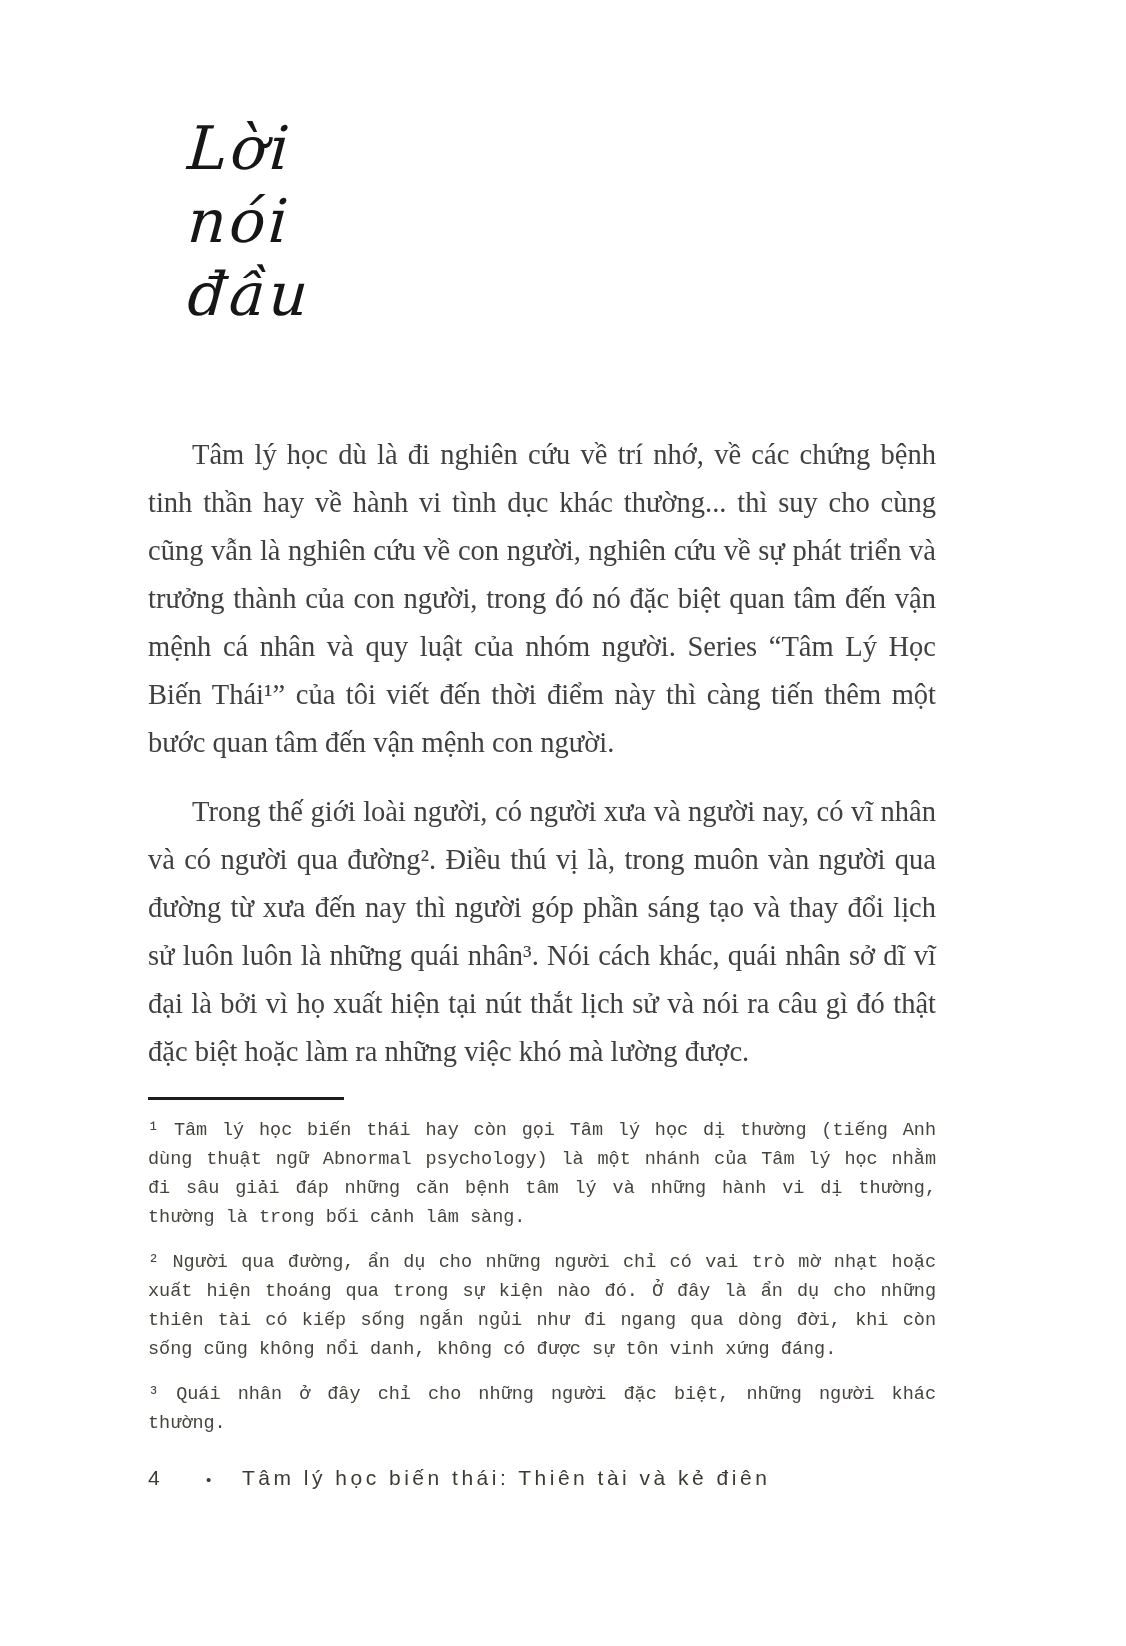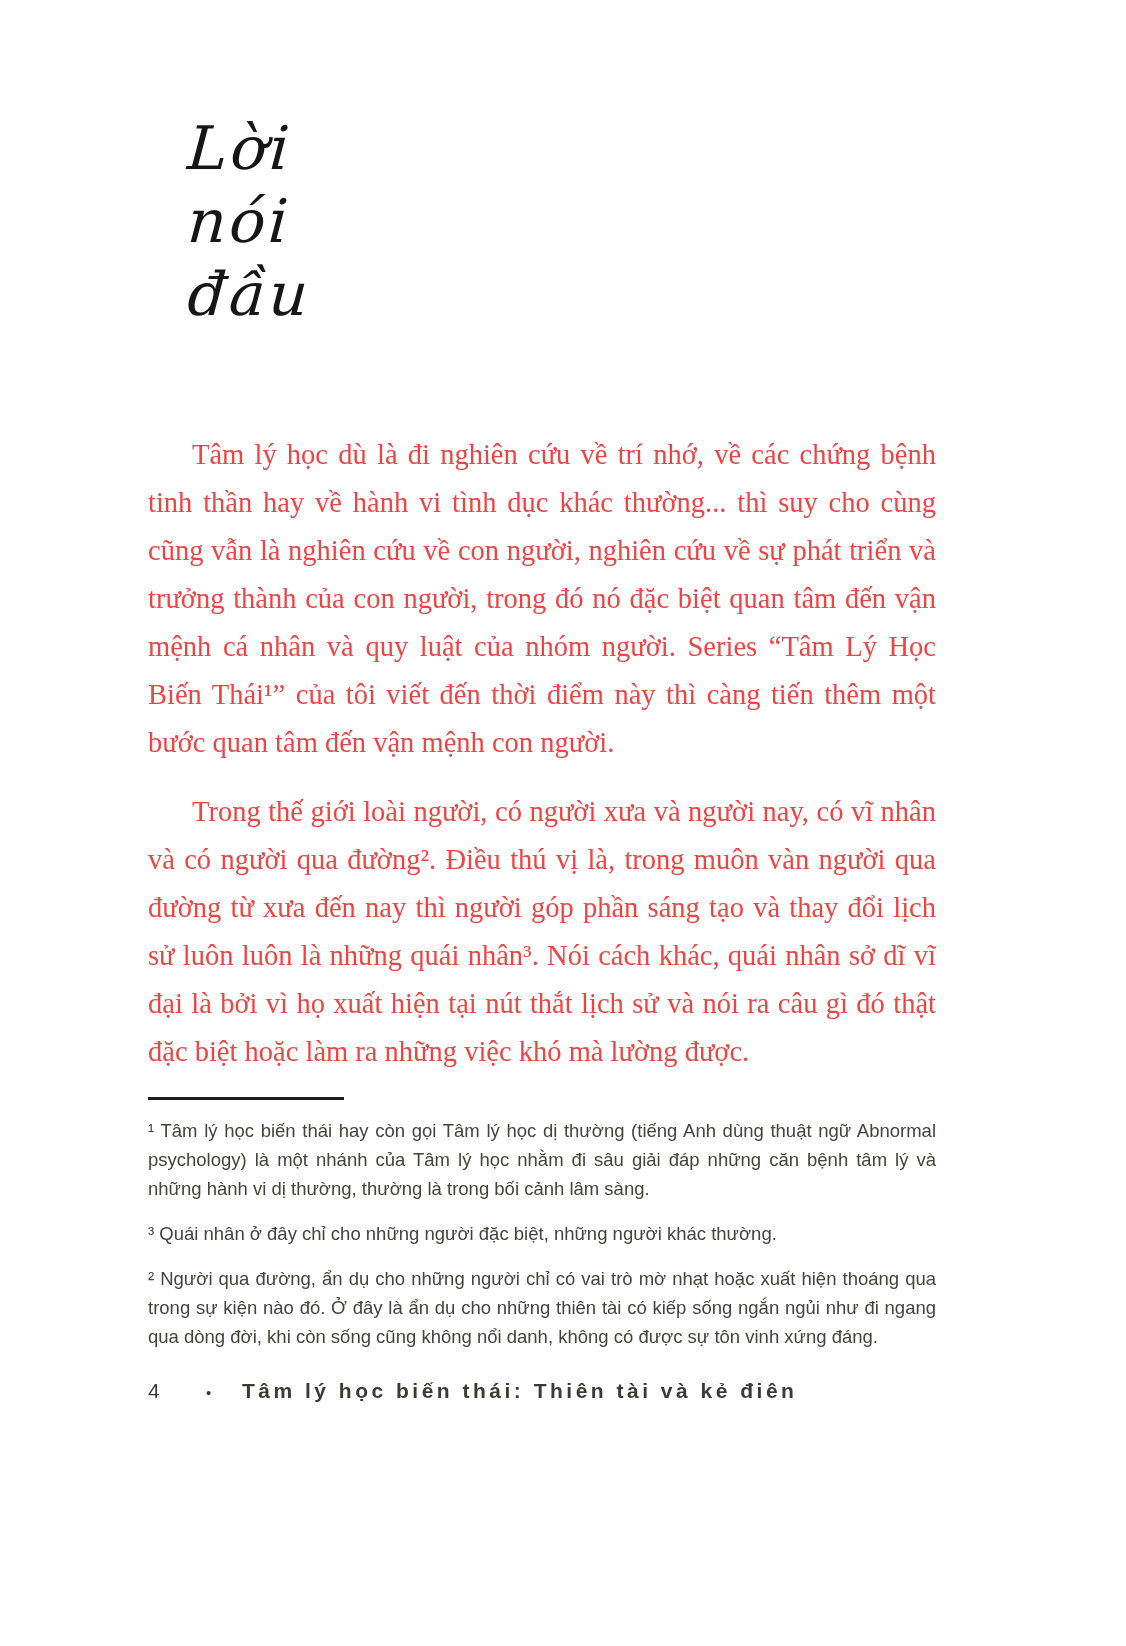--- a/index.html
+++ b/index.html
@@ -22,21 +22,21 @@
   }
   .script-title .line {
     line-height: 73px;
     letter-spacing: 3px;
     transform: skewX(-4deg);
   }
   .body-text {
     margin-top: 100px;
     font-size: 28.5px;
     line-height: 48px;
-    color: #ef4444;
+    color: #404040;
     text-align: justify;
     font-family: Liberation Serif, serif;
   }
   .body-text p {
     text-indent: 44px;
     margin: 0 0 21px 0;
   }
   .footnote-rule {
     width: 196px;
     height: 3px;
@@ -44,33 +44,33 @@
     margin: 4px 0 12px 0;
     border: none;
   }
   .footnotes {
     font-family: "Liberation Sans", sans-serif;
     font-size: 18.5px;
     line-height: 29px;
     color: #45433b;
     text-align: justify;
   }
-  .footnotes p { margin: 16px 0 7px 0; }
+  .footnotes p { margin: 16px 0 7px 0; font-family: Liberation Mono, monospace; }
   .page-footer {
     margin-top: 28px;
     display: flex;
     align-items: baseline;
     font-family: "Liberation Sans", sans-serif;
     font-size: 21px;
     letter-spacing: 3.5px;
     color: #3c3a33;
   }
   .page-footer .num { width: 58px; letter-spacing: 0; }
   .page-footer .bullet { width: 36px; font-size: 15px; letter-spacing: 0; }
-  .page-footer .book-title { flex: 1; font-weight: bold; }
+  .page-footer .book-title { flex: 1; }
 </style>
 </head>
 <body>
 
 <div class="page">
 
   <div class="script-title">
     <div class="line">Lời</div>
     <div class="line">nói</div>
     <div class="line">đầu</div>
@@ -78,22 +78,22 @@
 
   <div class="body-text">
     <p>Tâm lý học dù là đi nghiên cứu về trí nhớ, về các chứng bệnh tinh thần hay về hành vi tình dục khác thường... thì suy cho cùng cũng vẫn là nghiên cứu về con người, nghiên cứu về sự phát triển và trưởng thành của con người, trong đó nó đặc biệt quan tâm đến vận mệnh cá nhân và quy luật của nhóm người. Series “Tâm Lý Học Biến Thái¹” của tôi viết đến thời điểm này thì càng tiến thêm một bước quan tâm đến vận mệnh con người.</p>
     <p>Trong thế giới loài người, có người xưa và người nay, có vĩ nhân và có người qua đường². Điều thú vị là, trong muôn vàn người qua đường từ xưa đến nay thì người góp phần sáng tạo và thay đổi lịch sử luôn luôn là những quái nhân³. Nói cách khác, quái nhân sở dĩ vĩ đại là bởi vì họ xuất hiện tại nút thắt lịch sử và nói ra câu gì đó thật đặc biệt hoặc làm ra những việc khó mà lường được.</p>
   </div>
 
   <hr class="footnote-rule">
 
   <div class="footnotes">
     <p>¹ Tâm lý học biến thái hay còn gọi Tâm lý học dị thường (tiếng Anh dùng thuật ngữ Abnormal psychology) là một nhánh của Tâm lý học nhằm đi sâu giải đáp những căn bệnh tâm lý và những hành vi dị thường, thường là trong bối cảnh lâm sàng.</p>
+    <p>² Người qua đường, ẩn dụ cho những người chỉ có vai trò mờ nhạt hoặc xuất hiện thoáng qua trong sự kiện nào đó. Ở đây là ẩn dụ cho những thiên tài có kiếp sống ngắn ngủi như đi ngang qua dòng đời, khi còn sống cũng không nổi danh, không có được sự tôn vinh xứng đáng.</p>
     <p>³ Quái nhân ở đây chỉ cho những người đặc biệt, những người khác thường.</p>
-    <p>² Người qua đường, ẩn dụ cho những người chỉ có vai trò mờ nhạt hoặc xuất hiện thoáng qua trong sự kiện nào đó. Ở đây là ẩn dụ cho những thiên tài có kiếp sống ngắn ngủi như đi ngang qua dòng đời, khi còn sống cũng không nổi danh, không có được sự tôn vinh xứng đáng.</p>
   </div>
 
   <div class="page-footer">
     <span class="num">4</span>
     <span class="bullet">•</span>
     <span class="book-title">Tâm lý học biến thái: Thiên tài và kẻ điên</span>
   </div>
 
 </div>
 

